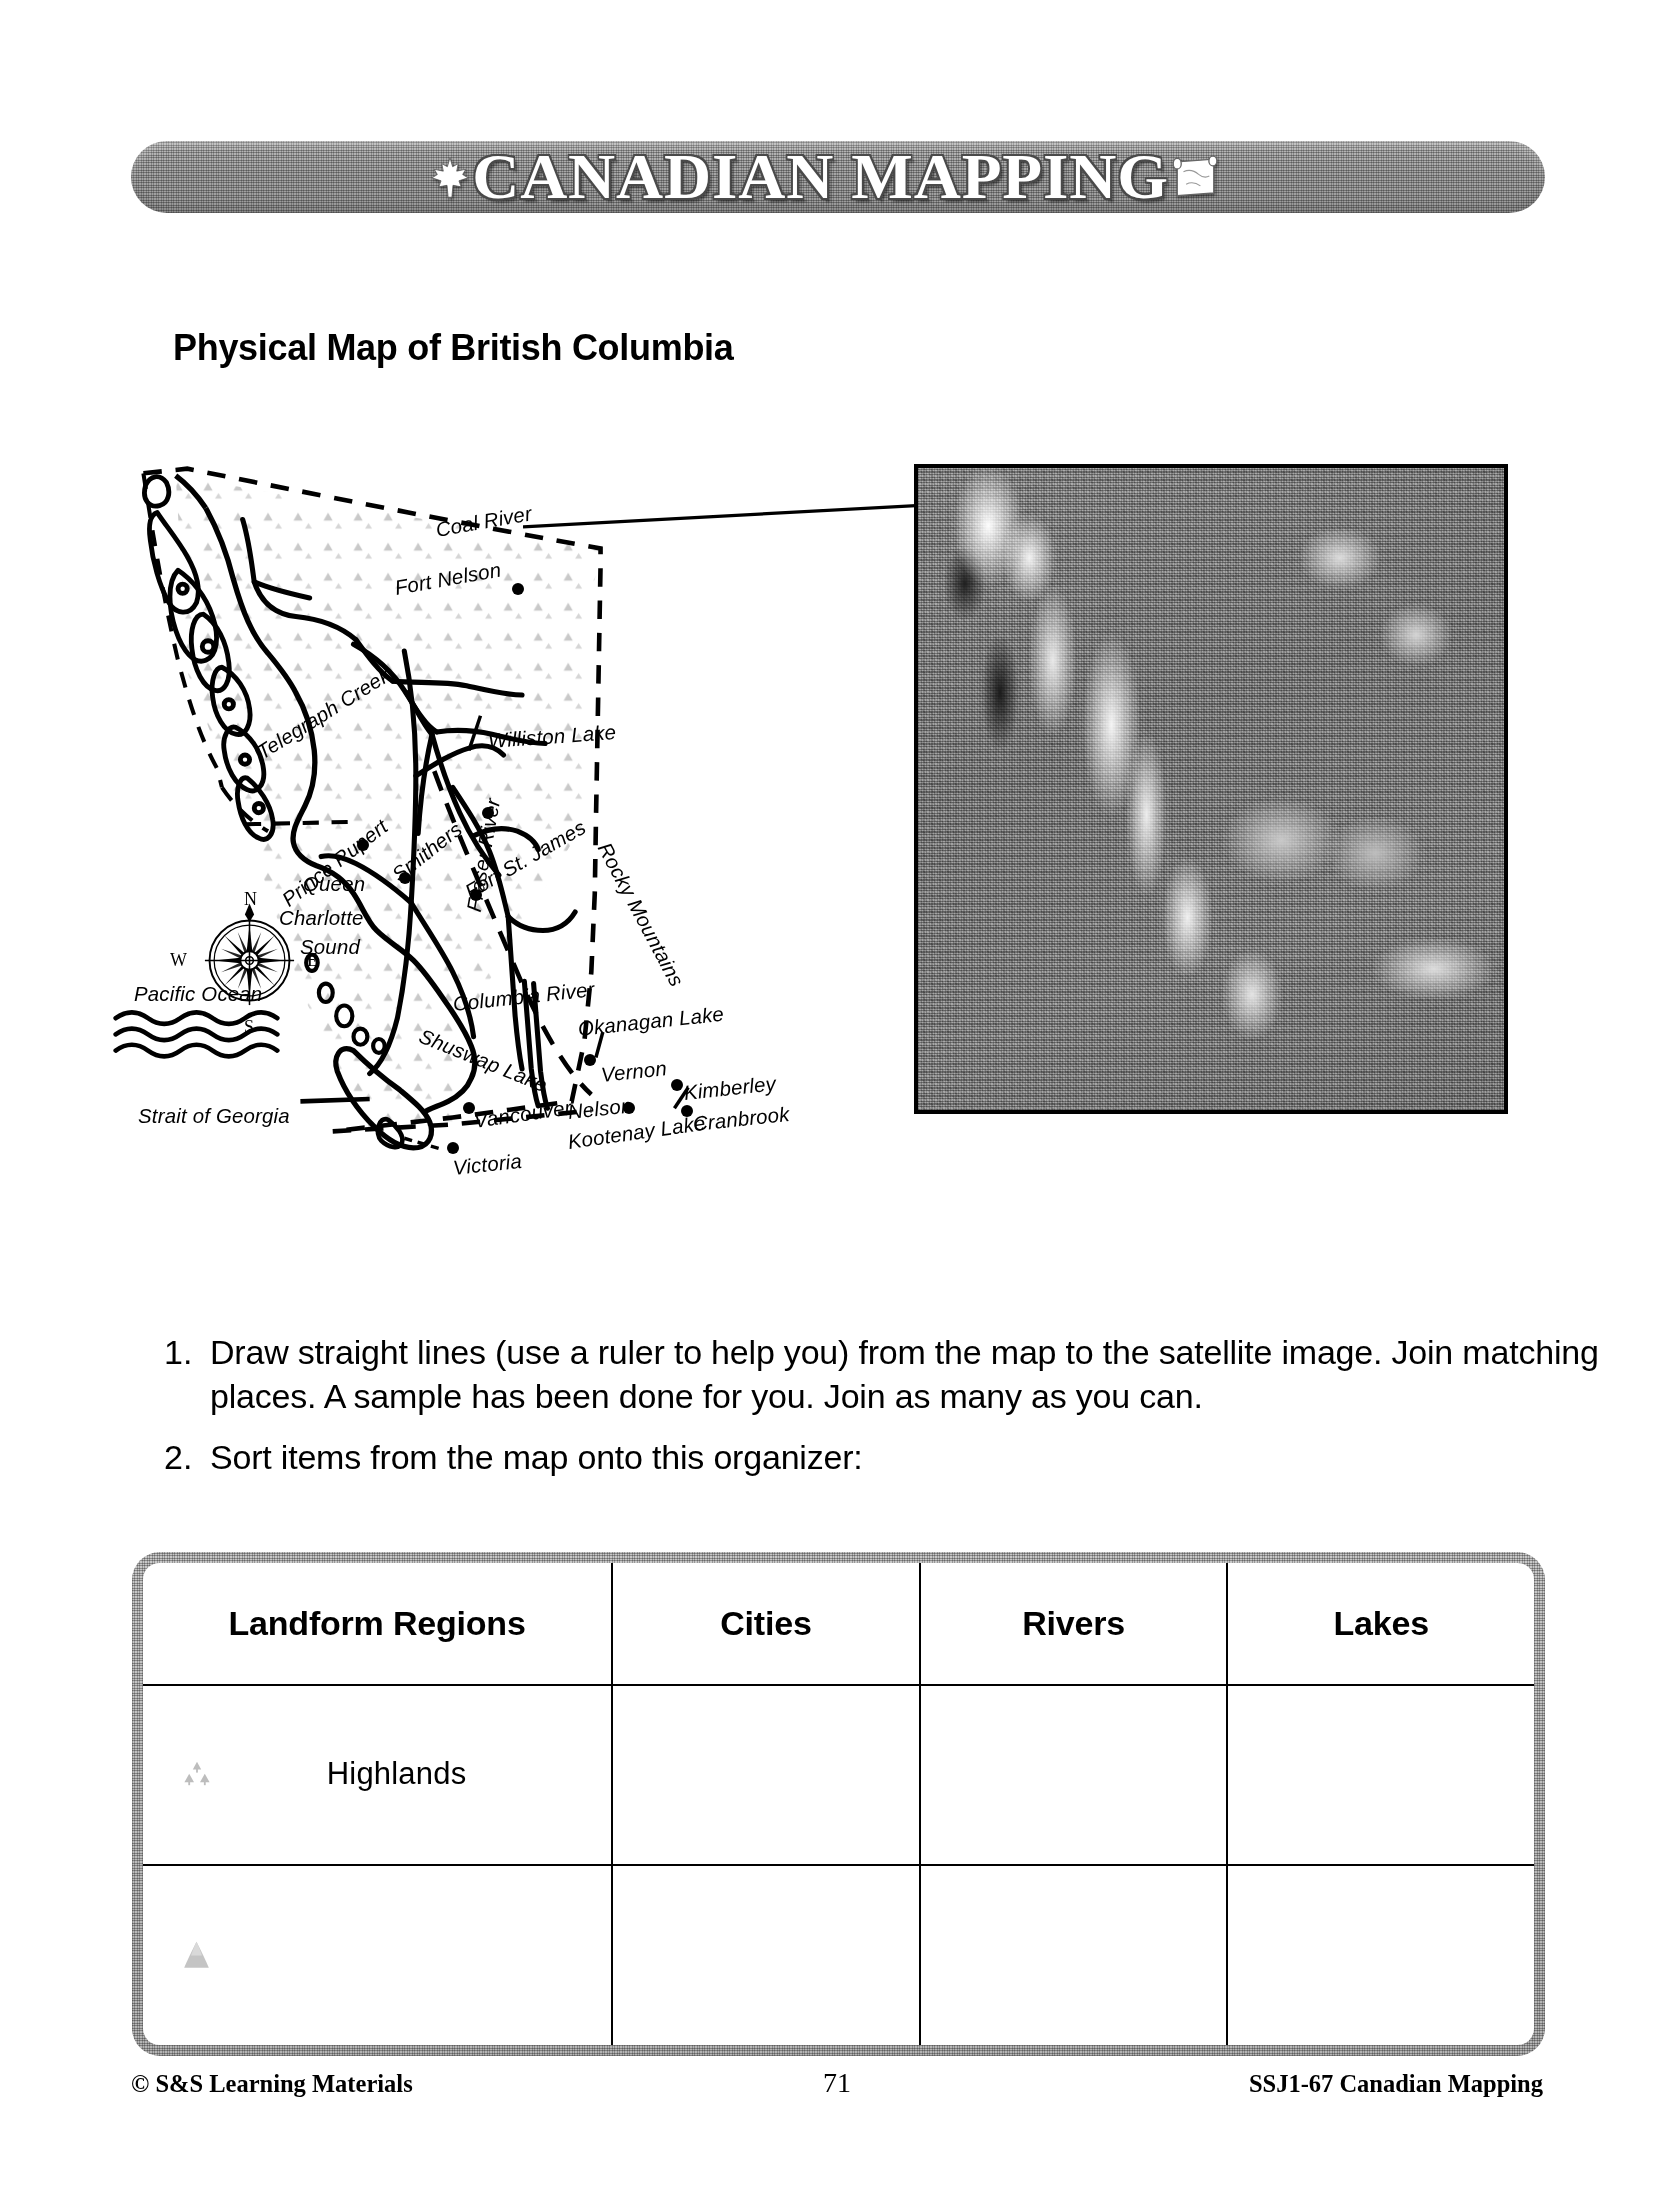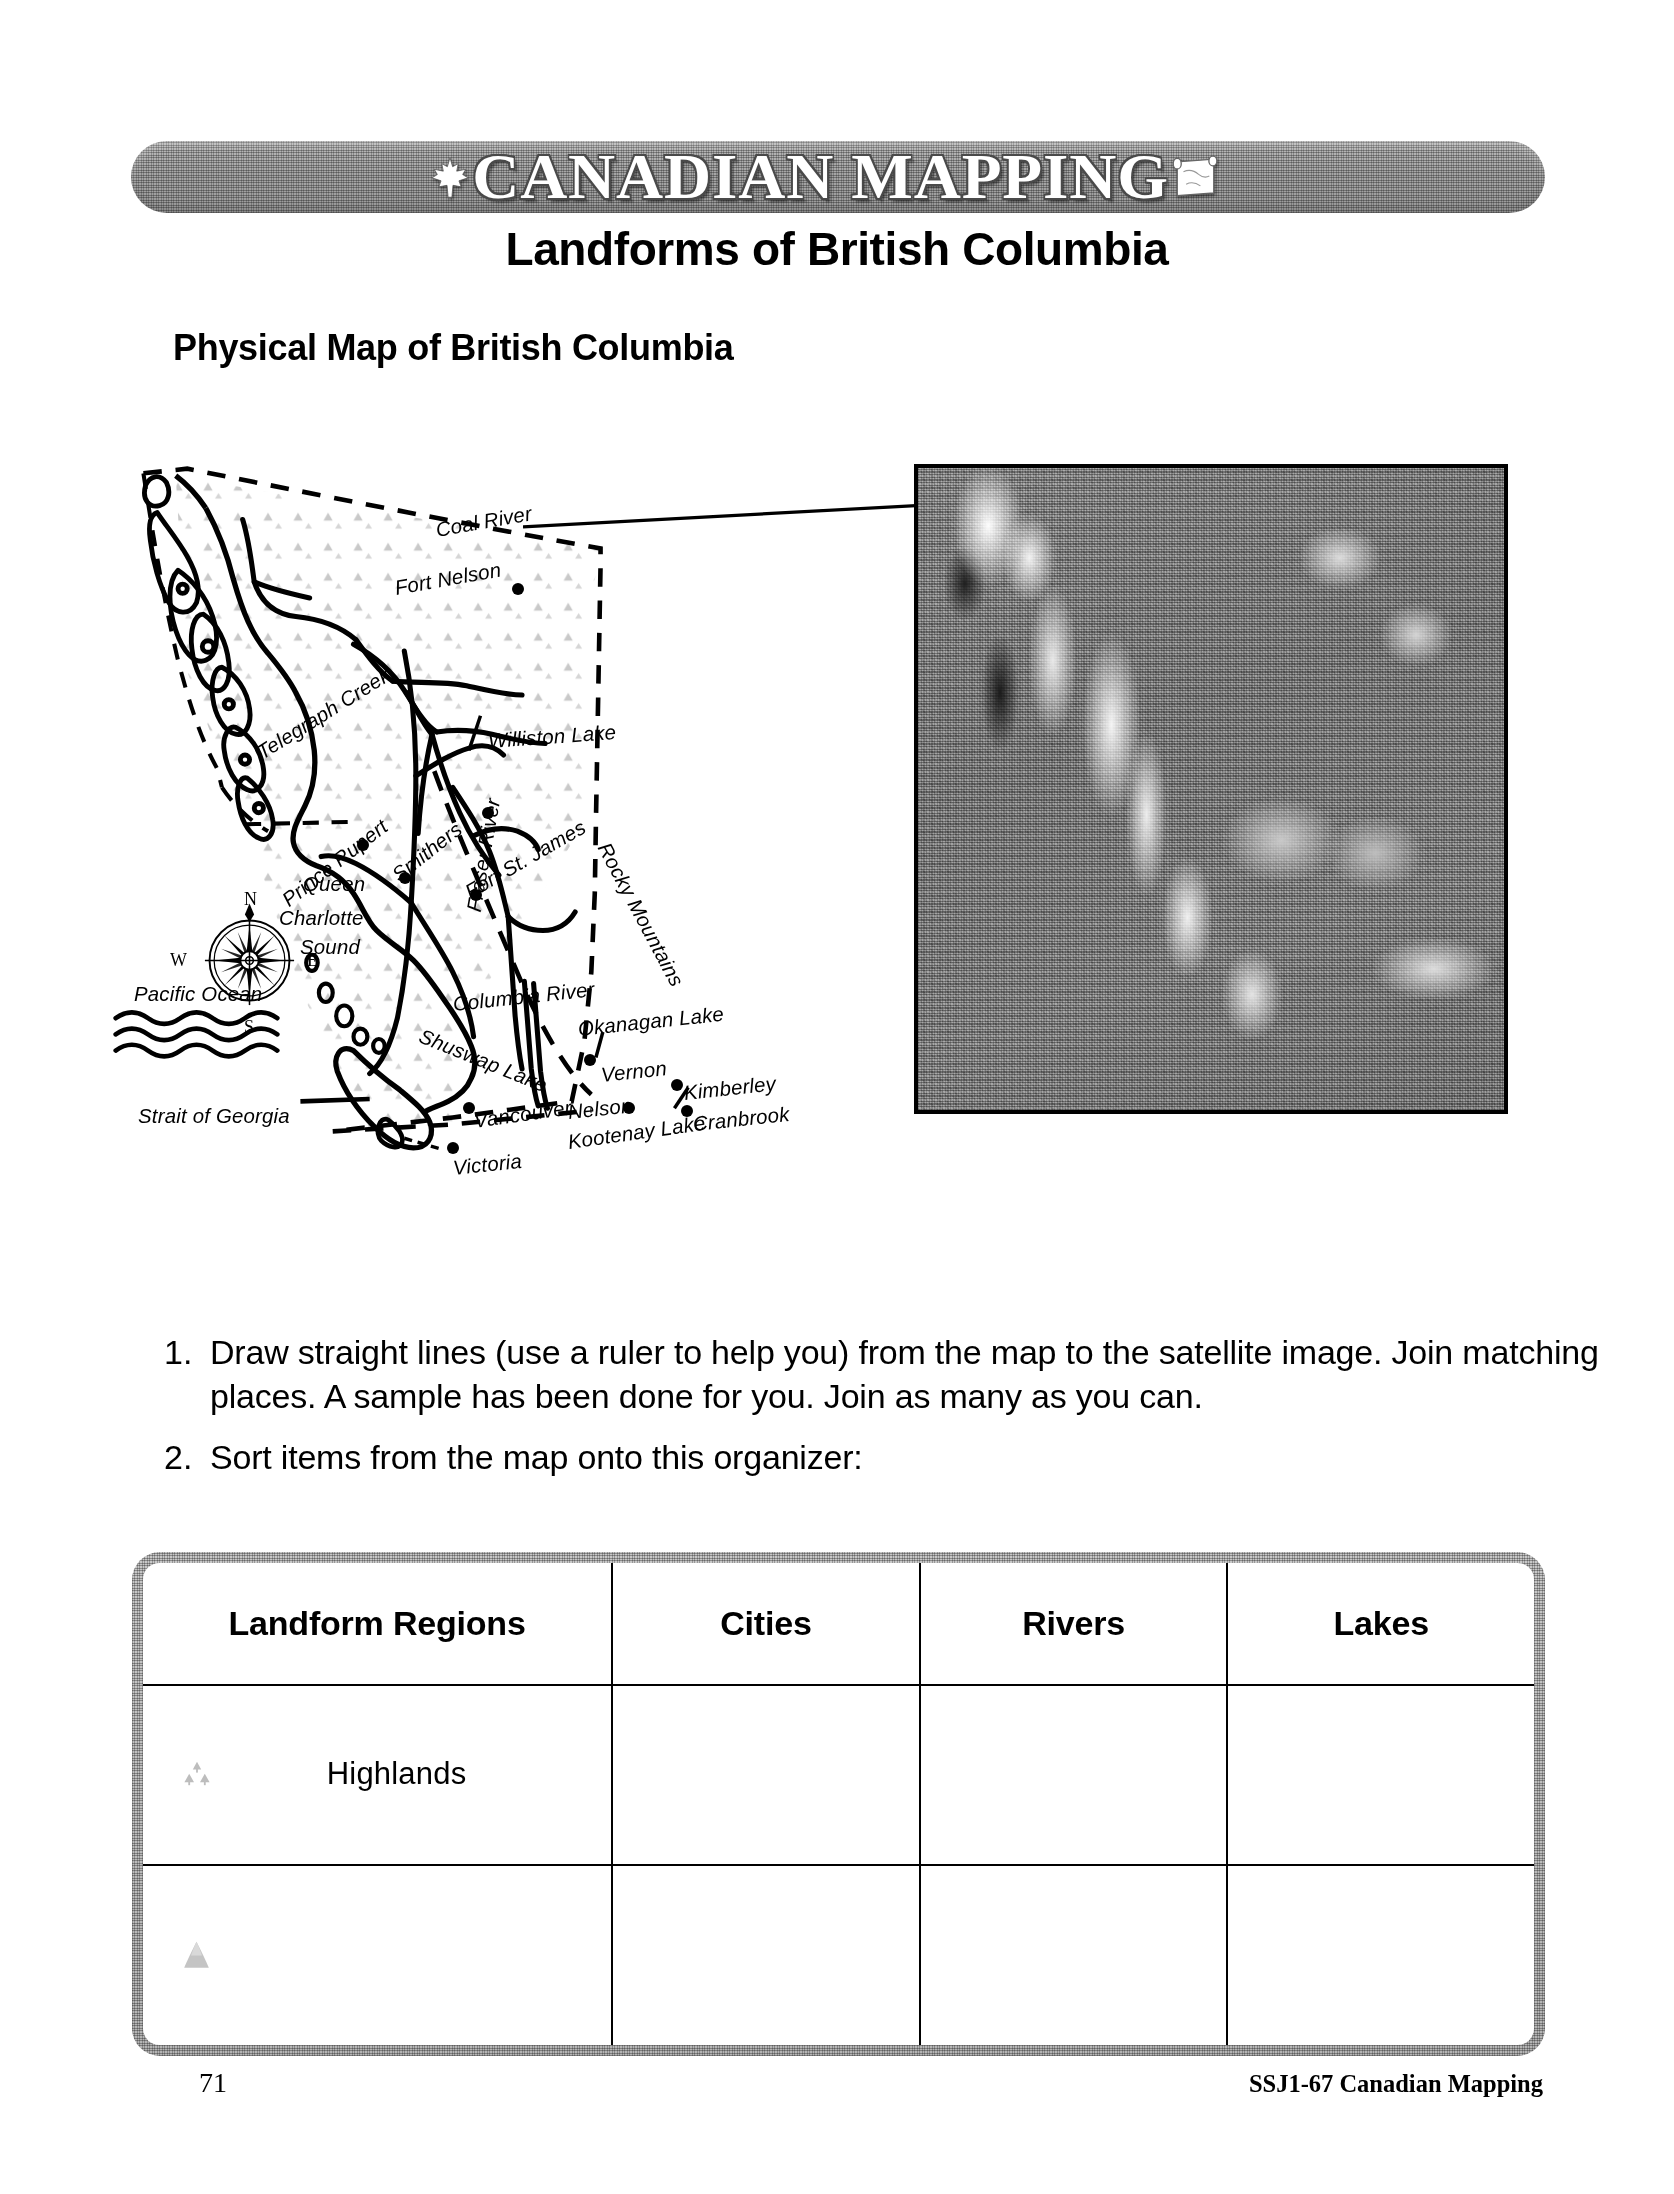--- a/index.html
+++ b/index.html
@@ -163,21 +163,20 @@
       <svg class="scroll-icon" viewBox="0 0 110 100">
         <path d="M14 16 L96 10 L96 86 L14 92 Z" fill="#ffffff" stroke="#666" stroke-width="3"></path>
         <ellipse cx="14" cy="20" rx="9" ry="12" fill="#ffffff" stroke="#666" stroke-width="3"></ellipse>
         <ellipse cx="94" cy="14" rx="9" ry="11" fill="#ffffff" stroke="#666" stroke-width="3"></ellipse>
         <path d="M28 38 Q46 30 62 44 Q74 54 86 48" fill="none" stroke="#999" stroke-width="2.5"></path>
         <path d="M34 66 Q50 58 66 70" fill="none" stroke="#999" stroke-width="2.5"></path>
       </svg>
     </div>
   </div>
 
-  <div class="main-title">Landforms of British Columbia</div>
   <div class="sub-title sub-left">Physical Map of British Columbia</div>
 
   <div class="map-area">
     <svg class="map-svg" viewBox="0 0 700 680">
 
       <defs>
         <pattern id="stipple" width="26" height="26" patternUnits="userSpaceOnUse">
           <path d="M6 17 l4 -7 l4 7 z" fill="#c9c9c9"></path>
           <path d="M16 24 l3 -5 l3 5 z" fill="#d6d6d6"></path>
         </pattern>
@@ -416,18 +415,19 @@
           <td></td>
           <td></td>
           <td></td>
         </tr>
       </tbody>
         </table>
     </div>
   </div>
 
   <div class="footer">
+    <div class="foot-left">© S&amp;S Learning Materials</div>
     <div class="foot-mid">71</div>
     <div class="foot-right">SSJ1-67 Canadian Mapping</div>
   </div>
 
 </div>
 
 
 </body></html>

